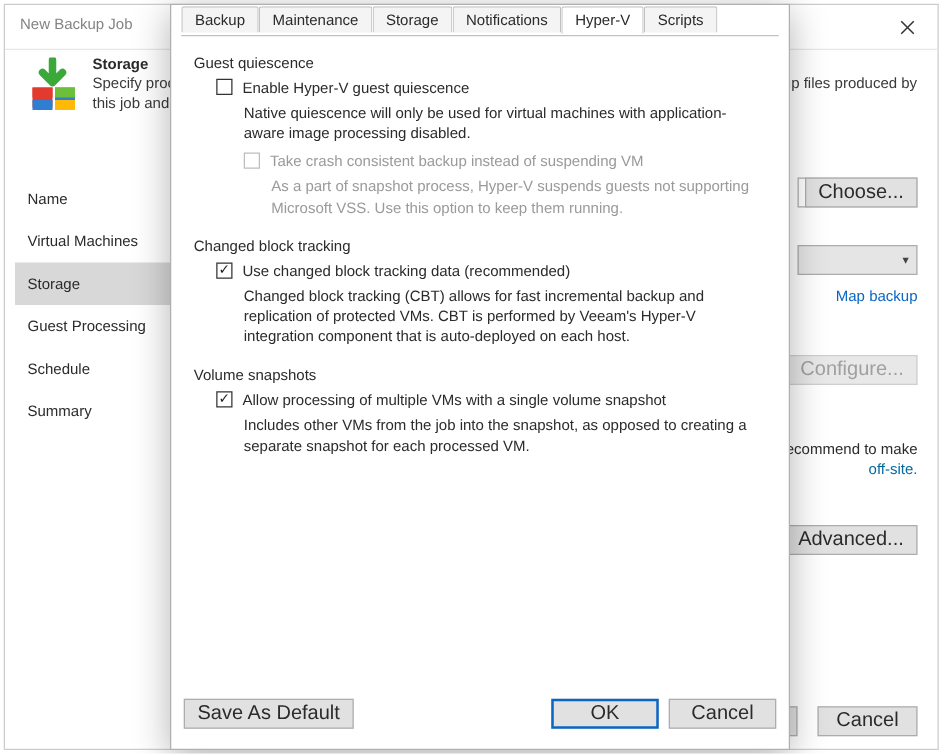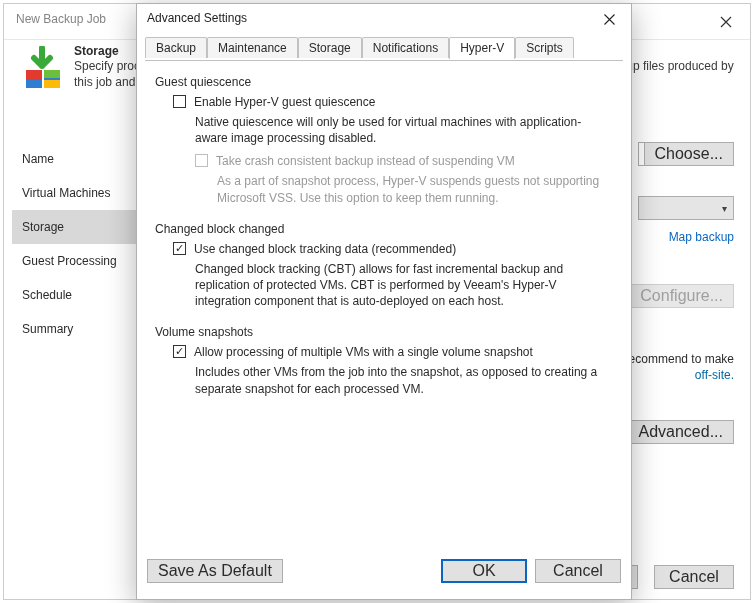--- a/index.html
+++ b/index.html
@@ -133,28 +133,20 @@
       </div>
     </div>
 
     <div class="footer">
       <span class="btn" style="right:16px; bottom:0;">Cancel</span>
       <span style="position:absolute; right:112px; bottom:0; width:36px; height:24px; border:1px solid #adadad; background:#e1e1e1;"></span>
     </div>
   </div>
 
   <div class="dlg">
-    <div class="titlebar">
-      <span class="title">Advanced Settings</span>
-      <span class="close">
-        <svg width="11" height="11" viewBox="0 0 11 11">
-            <path d="M0.5 0.5 L10.5 10.5 M10.5 0.5 L0.5 10.5" stroke="#222" stroke-width="1.1" fill="none"></path>
-          </svg>
-      </span>
-    </div>
 
     <div class="tabs" id="dlg-tabs">
         <div class="tab">Backup</div>
         <div class="tab">Maintenance</div>
         <div class="tab">Storage</div>
         <div class="tab">Notifications</div>
         <div class="tab active">Hyper-V</div>
         <div class="tab">Scripts</div>
       </div>
     <div class="tabline"></div>
@@ -169,21 +161,21 @@
         </div>
         <div class="desc">Native quiescence will only be used for virtual machines with application-aware image processing disabled.</div>
         <div class="row sub" style="margin-top:8px;">
           <span class="cb dis"></span>
           <span class="lbl dis">Take crash consistent backup instead of suspending VM</span>
         </div>
         <div class="desc dis sub">As a part of snapshot process, Hyper-V suspends guests not supporting Microsoft VSS. Use this option to keep them running.</div>
       </div>
 
       <div class="group">
-        <div class="group-title">Changed block changed</div>
+        <div class="group-title">Changed block tracking</div>
         <div class="row">
           <span class="cb checked"></span>
           <span class="lbl">Use changed block tracking data (recommended)</span>
         </div>
         <div class="desc">Changed block tracking (CBT) allows for fast incremental backup and replication of protected VMs. CBT is performed by Veeam's Hyper-V integration component that is auto-deployed on each host.</div>
       </div>
 
       <div class="group">
         <div class="group-title">Volume snapshots</div>
         <div class="row">

